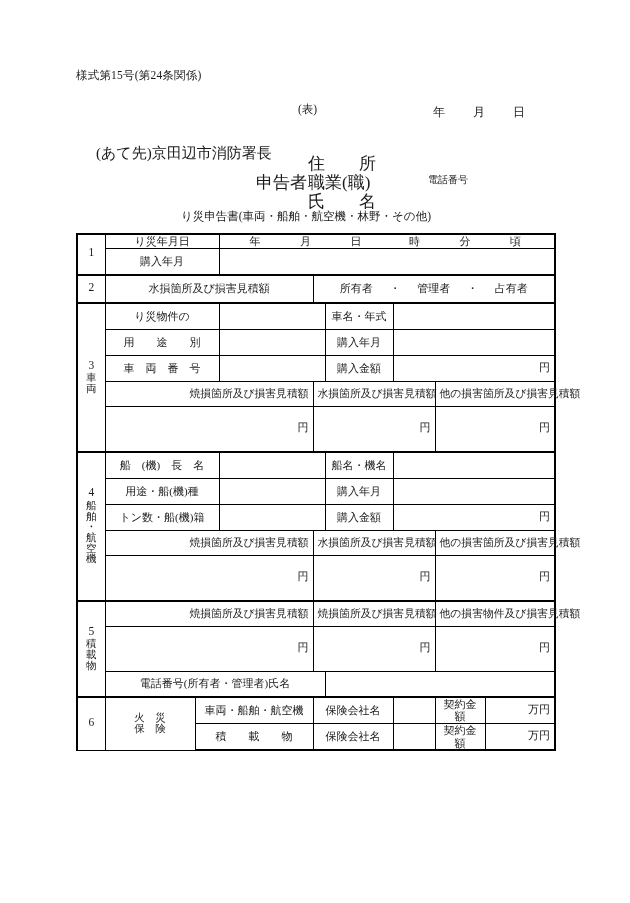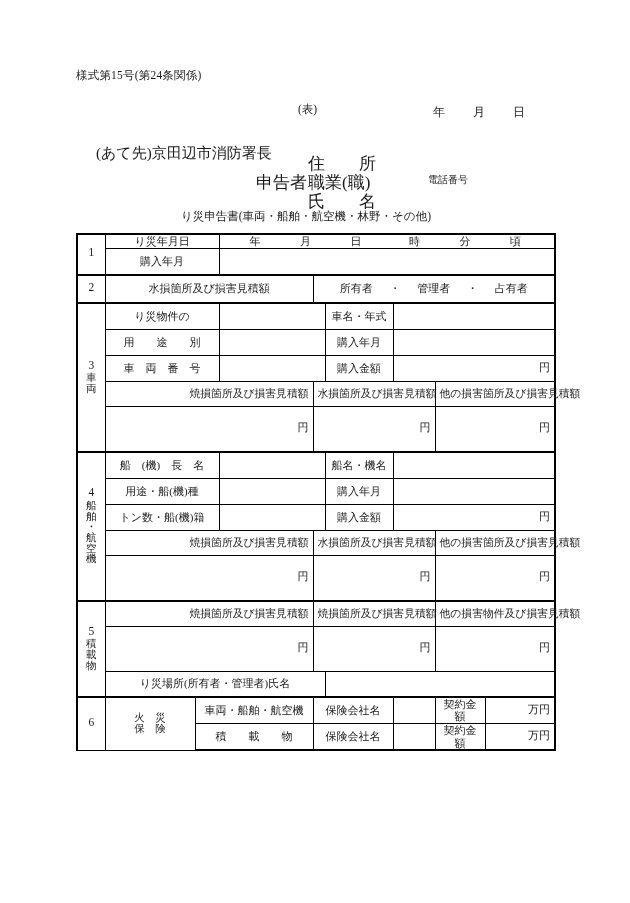--- a/index.html
+++ b/index.html
@@ -372,21 +372,21 @@
         <span>円</span>
       </td>
       <td class="yen blank-val" colspan="3">
         <span>円</span>
       </td>
       <td class="yen blank-val thick-right" colspan="2">
         <span>円</span>
       </td>
     </tr>
     <tr>
-      <td class="lbl" colspan="4" style="height:24px">り災場所(所有者・管理者)氏名</td>
+      <td class="lbl" colspan="4" style="height:24px">電話番号(所有者・管理者)氏名</td>
       <td class="thick-right" colspan="4"></td>
     </tr>
 
     <tr>
       <td class="numcell thick-left thick-top" rowspan="2">
         <div class="vert">
                 <span class="n">6</span>
               </div>
       </td>
       <td class="numcell thick-top" rowspan="2" style="width:38px">

